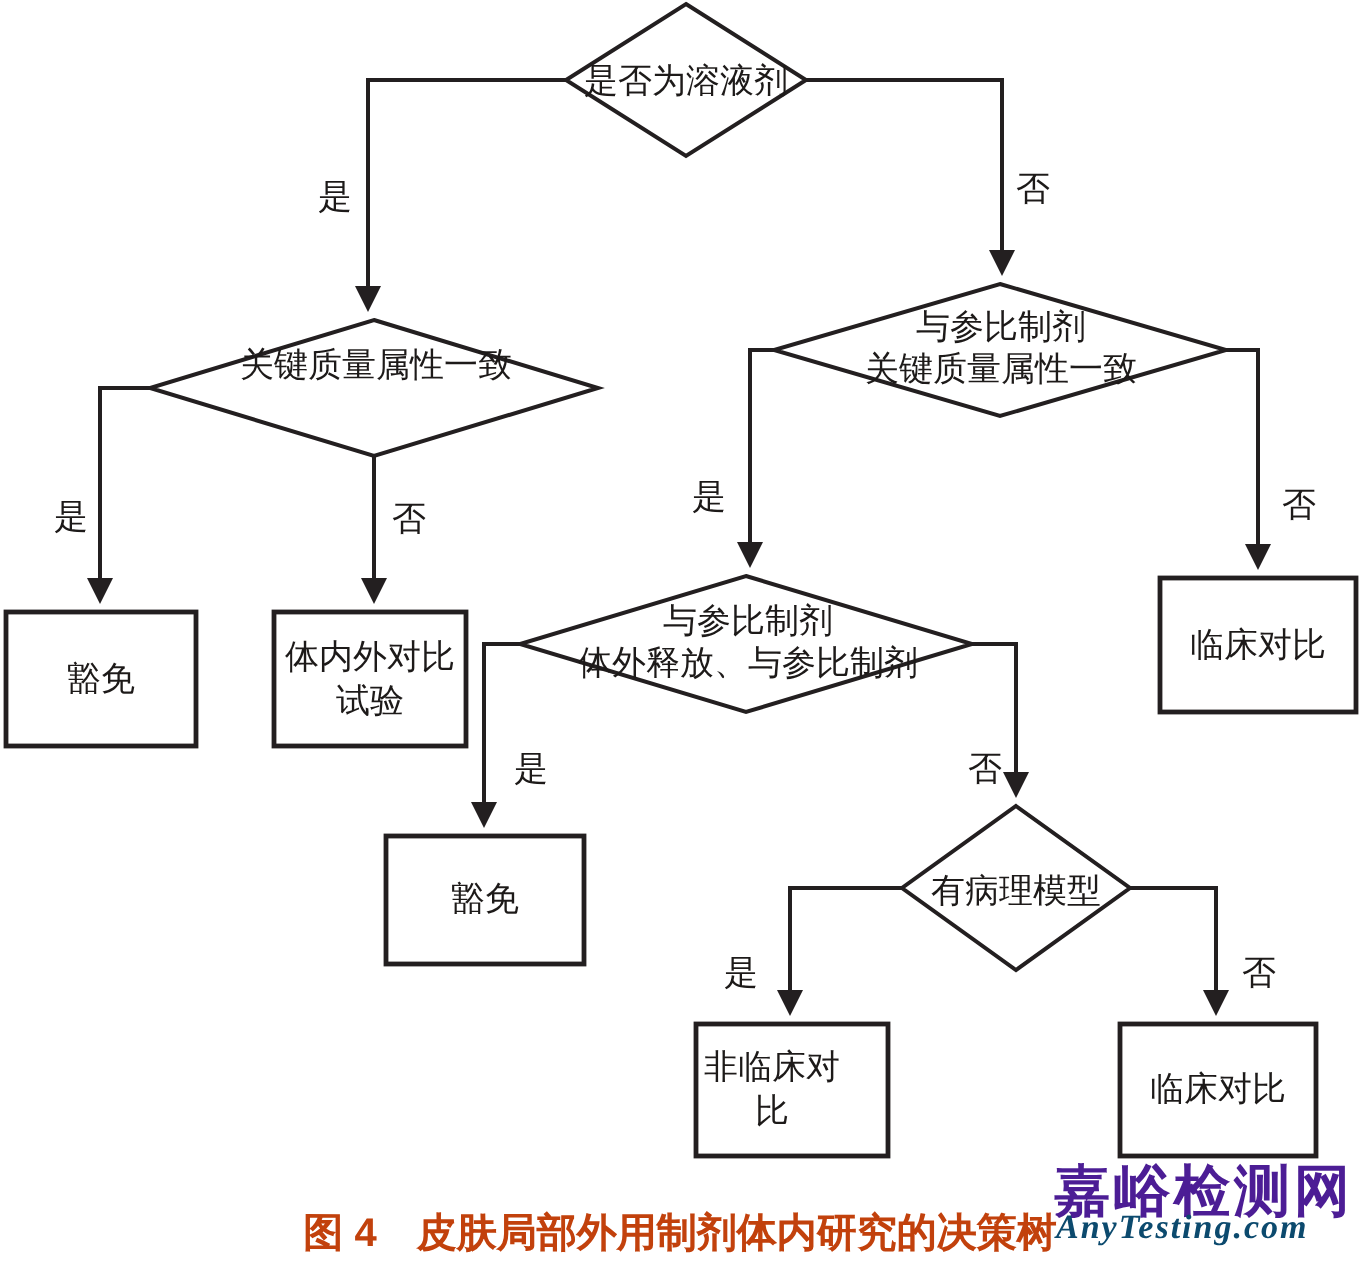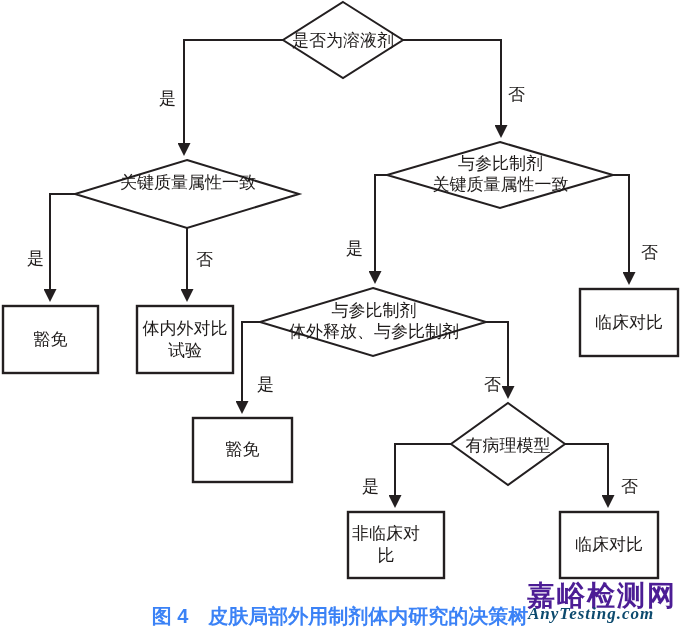--- a/index.html
+++ b/index.html
@@ -25,21 +25,21 @@
     position:absolute;
     display:flex;align-items:center;justify-content:center;
     text-align:center;
     font-size:17px;line-height:22px;
     color:#1d1a19;
   }
   .caption{
     position:absolute;left:0;right:0;top:603px;
     text-align:center;
     font-family:"Liberation Sans","DejaVu Sans",sans-serif;
-    font-weight:bold;font-size:20px;color:#3b82f6;
+    font-weight:bold;font-size:20px;color:#c2410c;
   }
   .caption .t{margin-left:20px;}
   .wm-cn{
     position:absolute;left:527px;top:577px;
     font-family:"Liberation Sans","DejaVu Sans",sans-serif;
     font-weight:bold;font-size:28px;letter-spacing:2px;
     color:#4c1d95;white-space:nowrap;
   }
   .wm-en{
     position:absolute;left:528px;top:604px;

